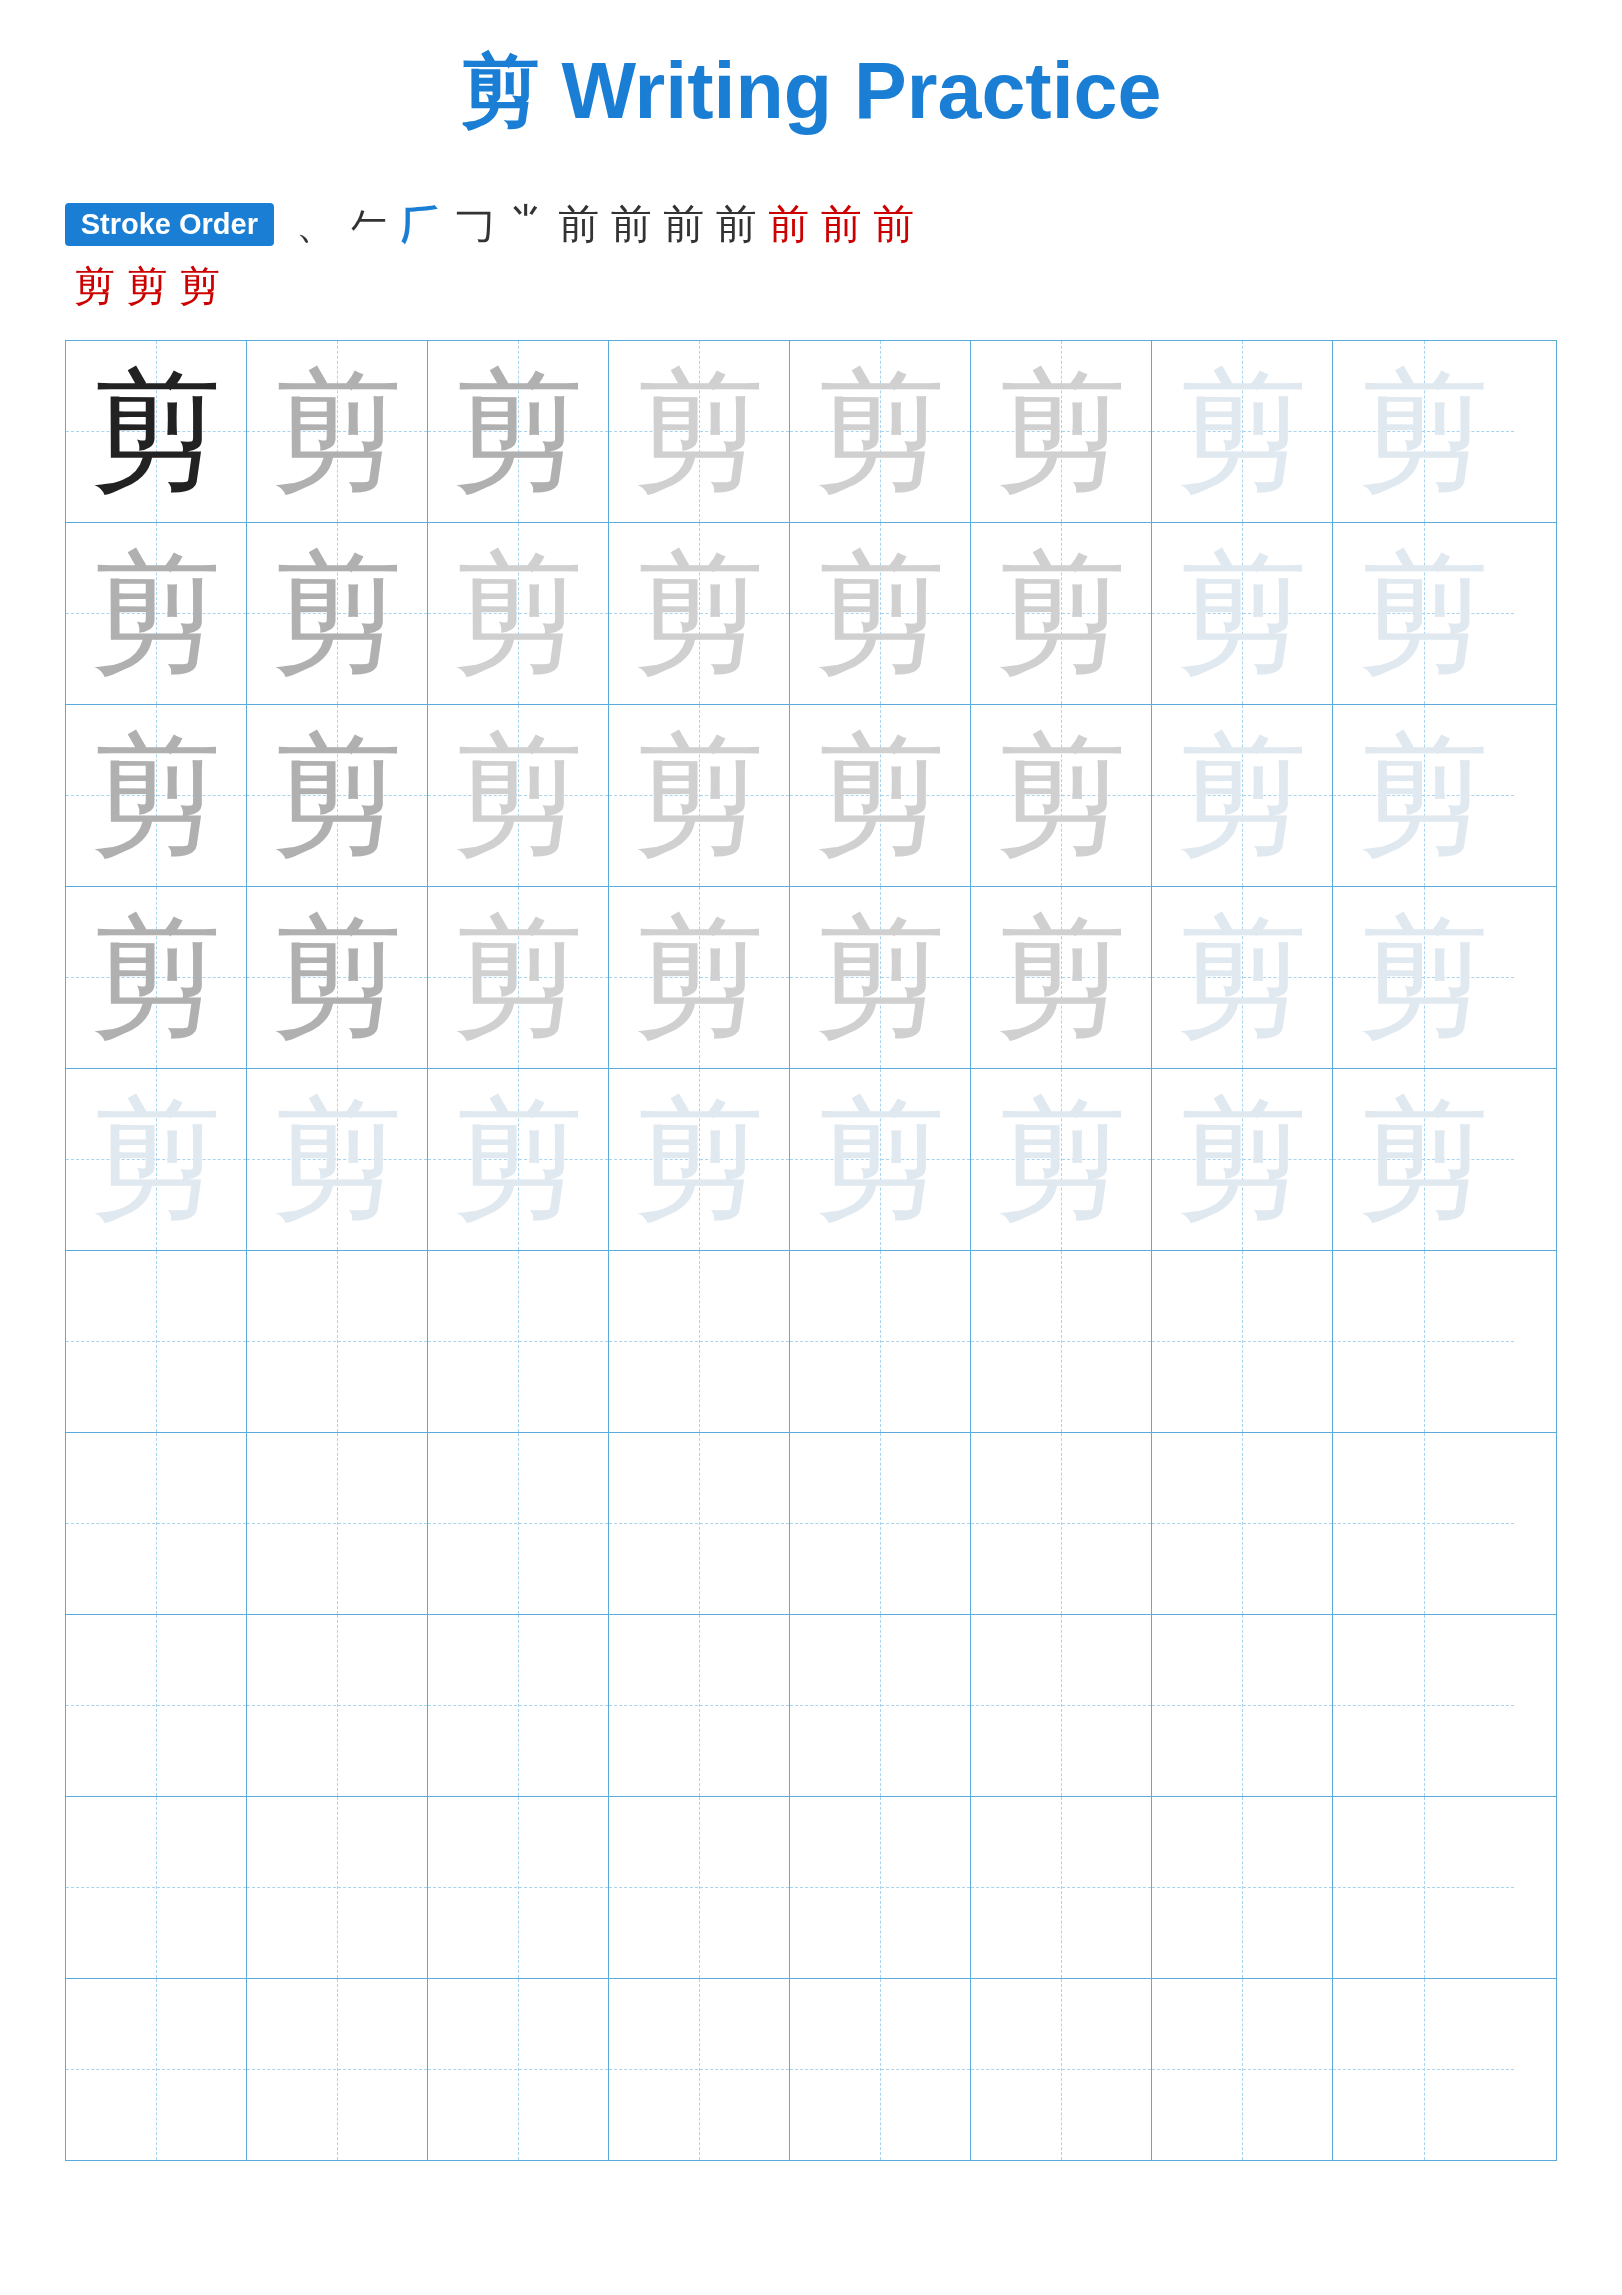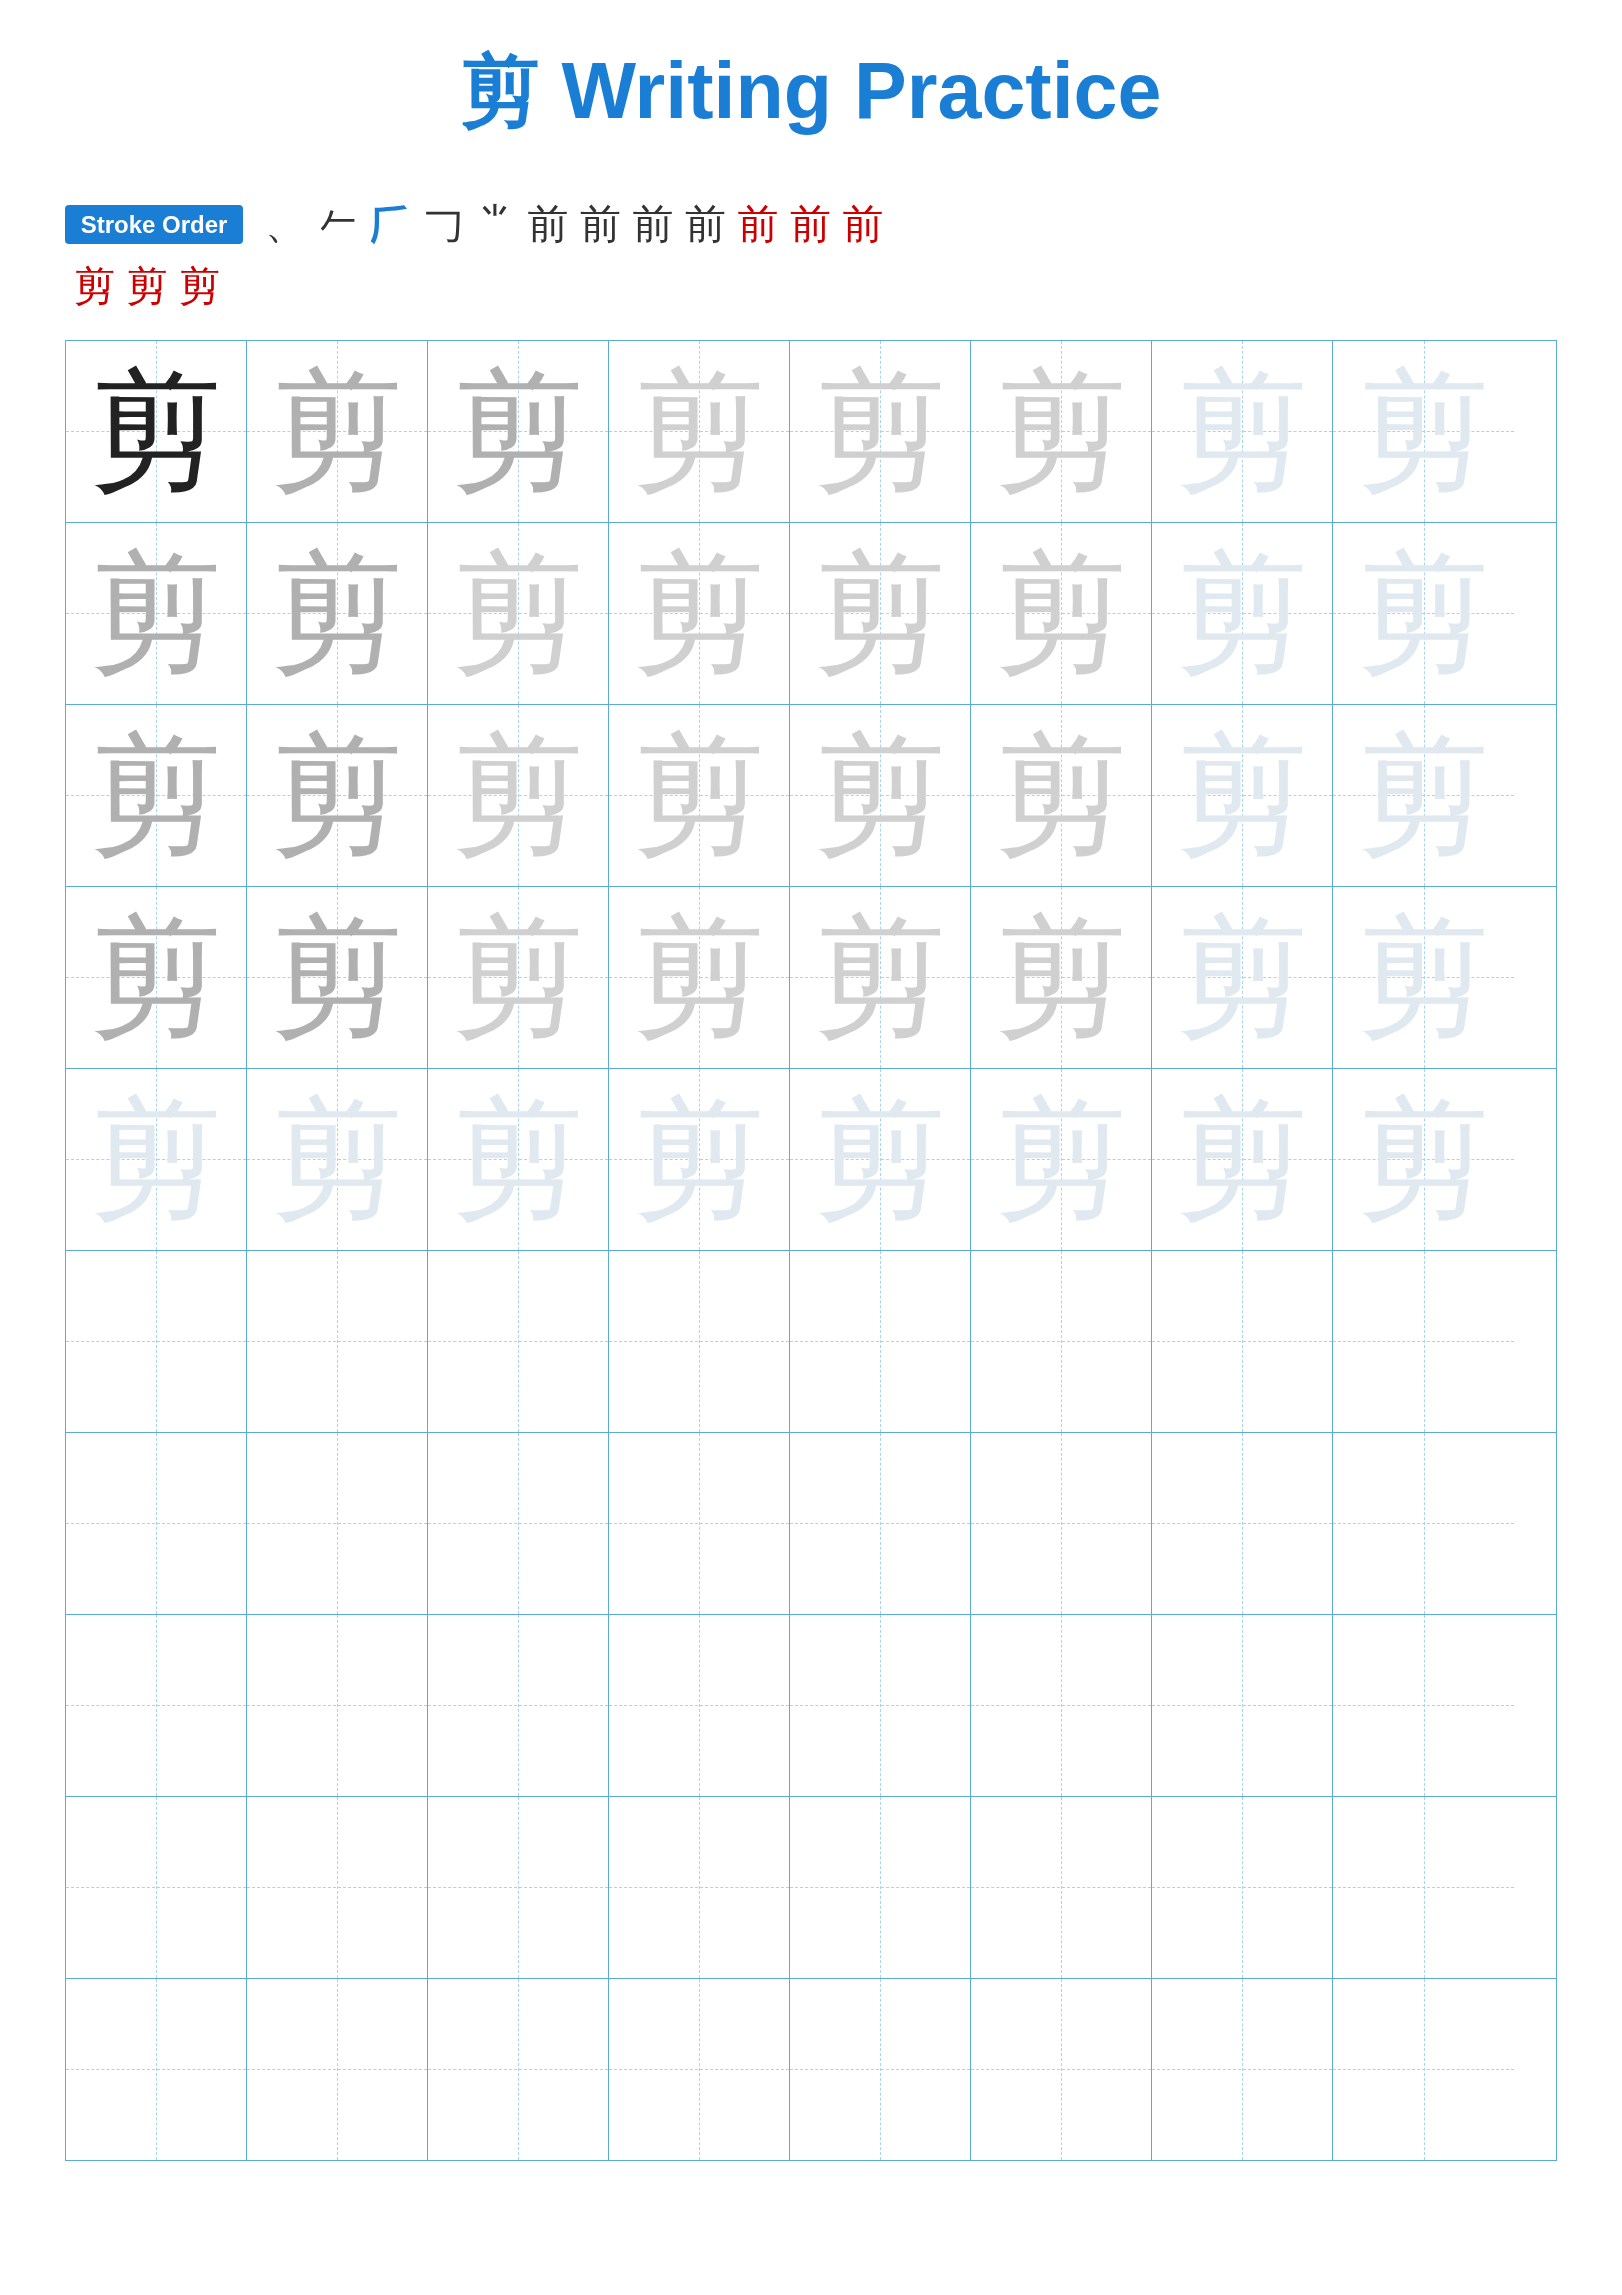--- a/index.html
+++ b/index.html
@@ -41,21 +41,21 @@
       display: flex;
       align-items: center;
       flex-wrap: wrap;
       gap: 6.5px;
       margin-bottom: 6.5px;
     }
 
     .stroke-order-badge {
       background: #1a7fd4;
       color: white;
-      font-size: 24px;
+      font-size: 29px;
       font-weight: bold;
       padding: 5.2px 15.7px;
       border-radius: 3.9px;
       font-family: sans-serif;
       margin-right: 13px;
     }
 
     .stroke-char {
       font-size: 41px;
       color: #333;

